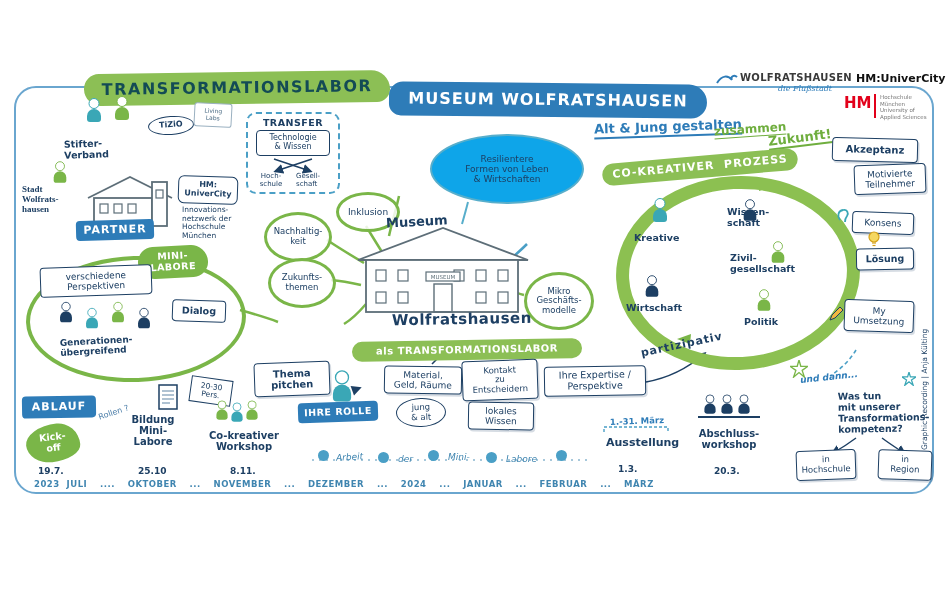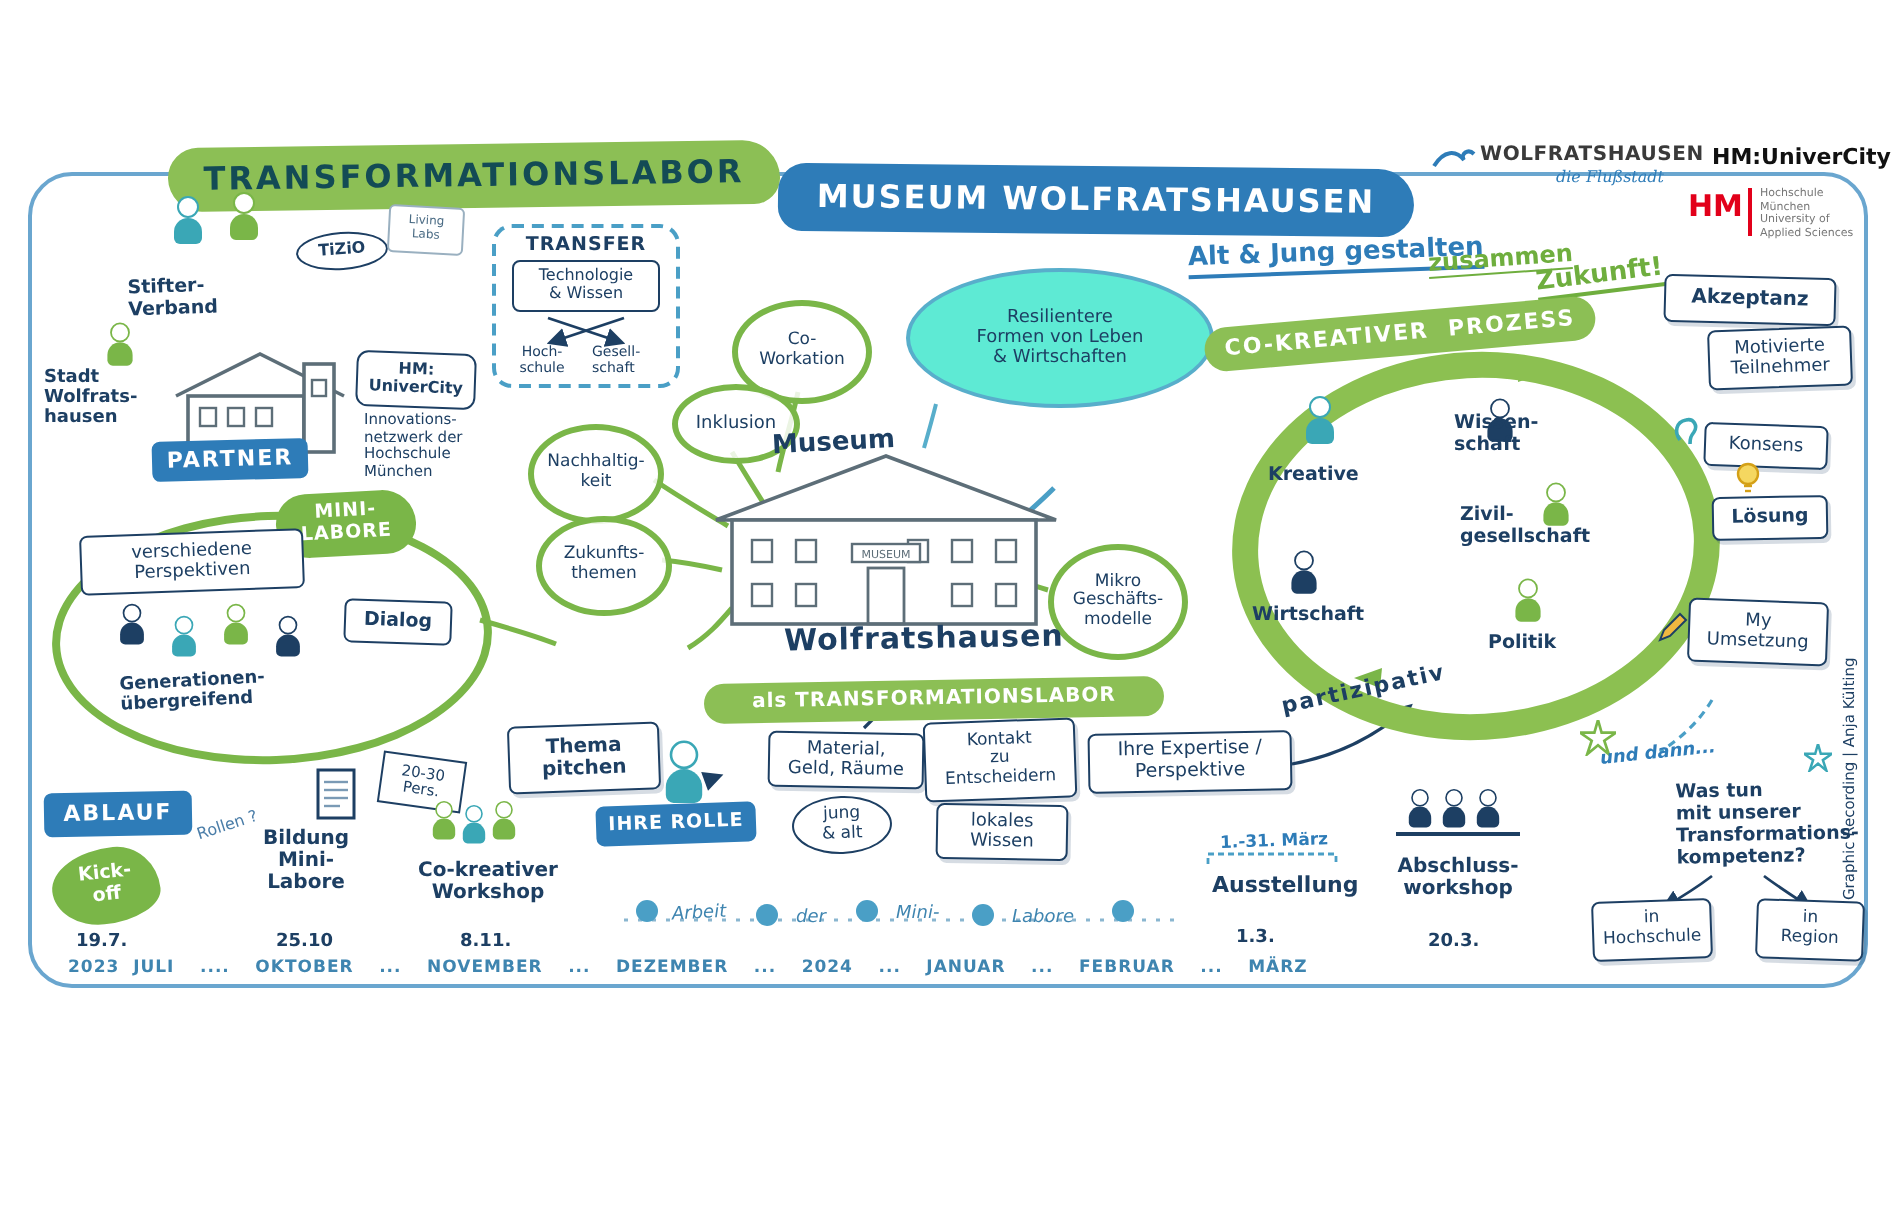--- a/index.html
+++ b/index.html
@@ -107,21 +107,21 @@
       <path d="M6,30 L48,9 L90,30" fill="#fff" stroke="#5d6e78" stroke-width="1.8"></path>
       <rect x="12" y="30" width="58" height="28" fill="#fff" stroke="#5d6e78" stroke-width="1.8"></rect>
       <rect x="70" y="14" width="15" height="44" fill="#fff" stroke="#5d6e78" stroke-width="1.8"></rect>
       <rect x="18" y="36" width="8" height="9" fill="none" stroke="#5d6e78" stroke-width="1.2"></rect>
       <rect x="32" y="36" width="8" height="9" fill="none" stroke="#5d6e78" stroke-width="1.2"></rect>
       <rect x="46" y="36" width="8" height="9" fill="none" stroke="#5d6e78" stroke-width="1.2"></rect>
       <rect x="74" y="22" width="7" height="8" fill="none" stroke="#5d6e78" stroke-width="1.2"></rect>
     </svg>
   </span>
 
-  <div class="abs pre b" style="left:22px;top:184px;font-size:9px;">Stadt
+  <div class="abs pre b" style="left:22px;top:184px;font-size:9px;font-family:Liberation Serif, serif;">Stadt
 Wolfrats-
 hausen</div>
 
   <div class="abs flexc pre b" style="left:178px;top:176px;width:58px;height:26px;border:1.5px solid #1d3f63;border-radius:6px;font-size:8px;background:#fff;transform:rotate(2deg);">HM:
 UniverCity</div>
 
   <div class="abs pre" style="left:182px;top:206px;font-size:7.5px;line-height:1.15;">Innovations-
 netzwerk der
 Hochschule
 München</div>
@@ -167,32 +167,30 @@
       <b></b>
     </span>
   <span class="person" style="--c:#1d3f63;left:136px;top:306px;transform:scale(.85);">
       <i></i>
       <b></b>
     </span>
 
   <div class="abs pre b" style="left:60px;top:336px;font-size:9px;transform:rotate(-3deg);z-index:3;">Generationen-
 übergreifend</div>
 
-  <div class="abs flexc pre tc" style="left:366px;top:150px;width:64px;height:46px;">Co-
-Workation</div>
   <div class="abs flexc tc" style="left:336px;top:192px;width:58px;height:34px;font-size:9px;">Inklusion</div>
   <div class="abs flexc pre tc" style="left:264px;top:212px;width:62px;height:44px;">Nachhaltig-
 keit</div>
   <div class="abs flexc pre tc" style="left:268px;top:258px;width:62px;height:44px;">Zukunfts-
 themen</div>
   <div class="abs flexc pre tc" style="left:524px;top:272px;width:64px;height:52px;">Mikro
 Geschäfts-
 modelle</div>
 
-  <div class="abs flexc pre" style="left:453px;top:134px;width:150px;height:66px;border:2.5px solid #58aecb;border-radius:50%;font-size:9px;background:#5eead4;">Resilientere
+  <div class="abs flexc pre" style="left:430px;top:134px;width:150px;height:66px;border:2.5px solid #58aecb;border-radius:50%;font-size:9px;background:#0ea5e9;">Resilientere
 Formen von Leben
 &amp; Wirtschaften</div>
 
   <span class="abs" style="left:350px;top:222px;">
     <svg width="185" height="95" viewBox="0 0 185 95">
       <path d="M8,38 L93,6 L178,38 Z" fill="#fff" stroke="#5d6e78" stroke-width="1.8"></path>
       <rect x="16" y="38" width="152" height="52" fill="#fff" stroke="#5d6e78" stroke-width="1.8"></rect>
       <rect x="26" y="48" width="10" height="11" fill="none" stroke="#5d6e78" stroke-width="1.2"></rect>
       <rect x="48" y="48" width="10" height="11" fill="none" stroke="#5d6e78" stroke-width="1.2"></rect>
       <rect x="104" y="48" width="10" height="11" fill="none" stroke="#5d6e78" stroke-width="1.2"></rect>

